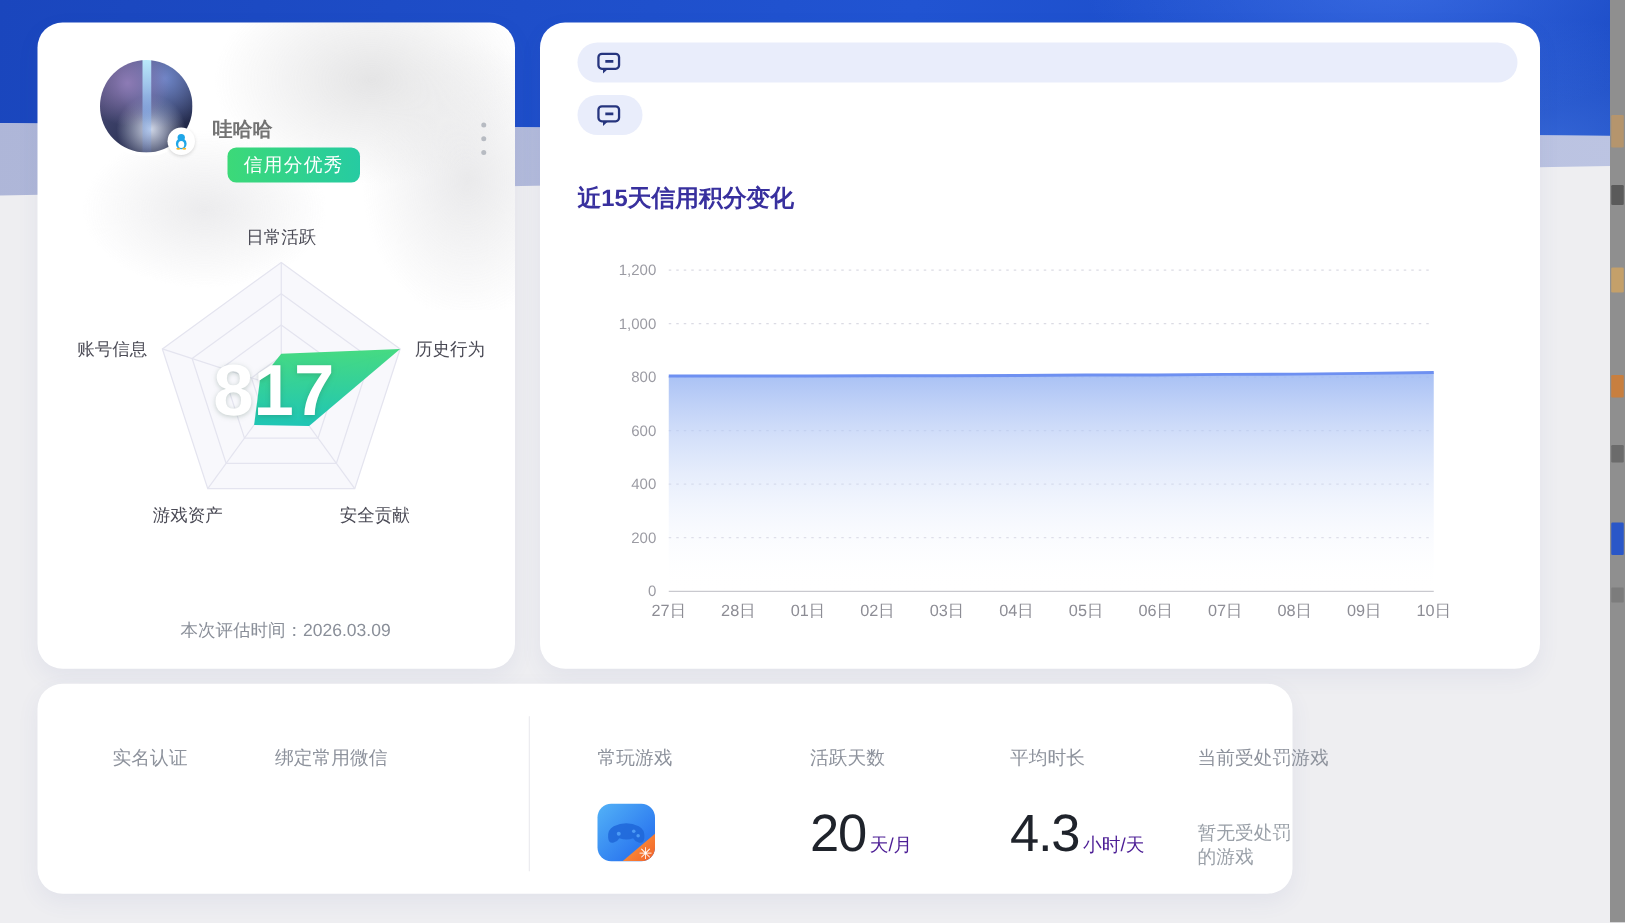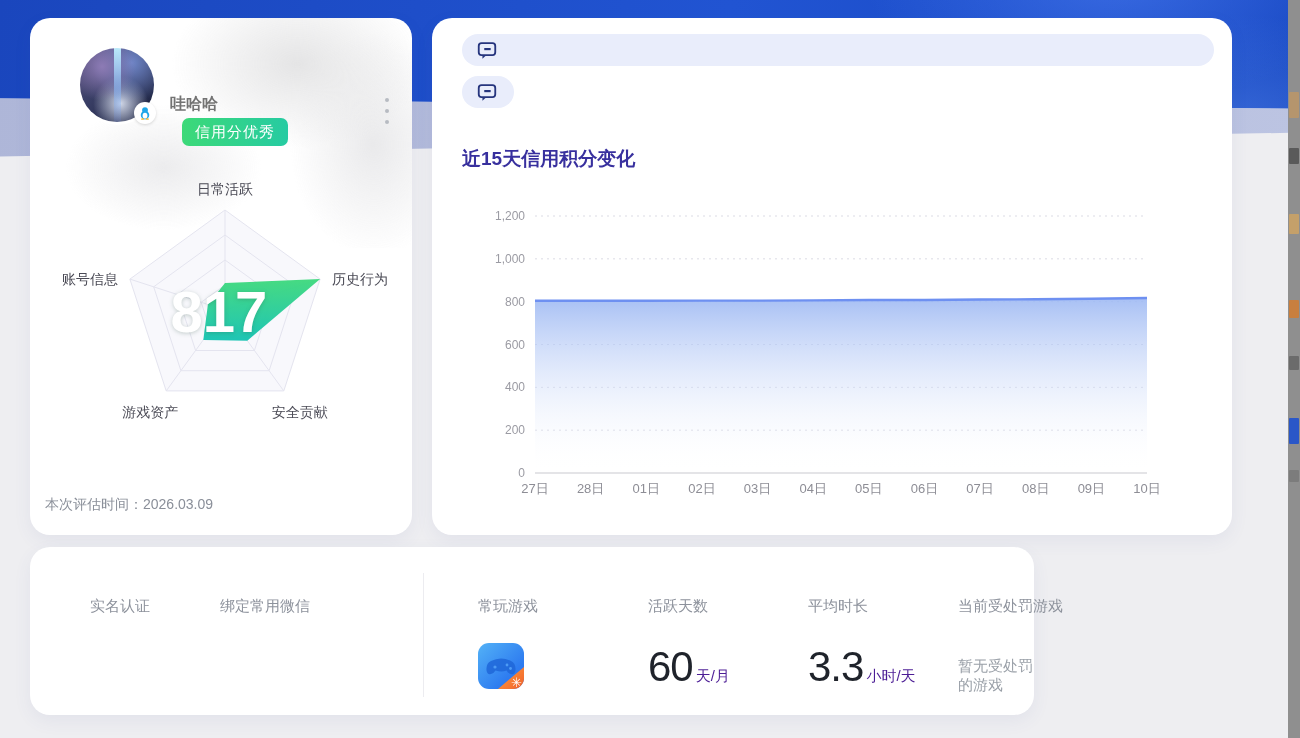--- a/index.html
+++ b/index.html
@@ -62,21 +62,21 @@
   }
   .username{position:absolute;left:140px;top:76px;font-size:16px;color:#737373;font-weight:700;}
   .level-badge{
     position:absolute;left:152px;top:100px;height:28px;padding:0 13px;border-radius:7px;
     background:linear-gradient(90deg,#3cd978,#26cba2);
     color:#fff;font-size:15px;display:flex;align-items:center;letter-spacing:1px;
   }
   .kebab{position:absolute;right:16px;top:78px;width:18px;height:26px;display:flex;flex-direction:column;align-items:center;justify-content:space-between;padding:2px 0;cursor:pointer;}
   .kebab i{width:4px;height:4px;border-radius:50%;background:#b7bbc2;}
   .radar-box{position:absolute;left:0;top:140px;width:382px;height:320px;}
-  .eval-time{position:absolute;left:0;right:0;top:478px;font-size:14px;color:#8a8f99;margin-left:15px;}
+  .eval-time{position:absolute;left:0;right:0;top:478px;text-align:center;font-size:14px;color:#8a8f99;margin-left:15px;}
   
   .banner{
     position:absolute;left:30px;height:32px;border-radius:16px;background:#e9edfb;
     display:flex;align-items:center;gap:10px;padding:0 16px 0 14px;box-sizing:border-box;
   }
   .banner .txt{font-size:14px;color:#26337d;white-space:nowrap;}
   .banner-1{top:16px;width:752px;}
   .banner-2{top:58px;width:auto;}
   .chart-title{position:absolute;left:30px;top:128px;font-size:19px;font-weight:700;color:#38309e;}
   .line-box{position:absolute;left:25px;top:168px;width:720px;height:320px;}
@@ -242,21 +242,21 @@
       <path d="M13 18 q10 -5 20 0 q5 2.5 4.5 9 q-0.4 5 -4.5 4 q-3 -0.8 -4.5 -3.5 q-5 2 -11 0 q-1.5 2.7 -4.5 3.5 q-4.1 1 -4.5 -4 q-0.5 -6.5 4.5 -9 Z" fill="#1e66d8" opacity="0.85"></path>
       <circle cx="17" cy="24" r="1.6" fill="#4d9bf5"></circle>
         <circle cx="29" cy="22" r="1.4" fill="#4d9bf5"></circle>
         <circle cx="32.5" cy="25.5" r="1.4" fill="#4d9bf5"></circle>
     </svg>
     <div class="corner"></div>
     <div class="spark">✳</div>
   </div>
 
   <div class="big-stat" style="left:618px;">
-    <span class="num">60</span>
+    <span class="num">20</span>
     <span class="unit">天/月</span>
   </div>
   <div class="big-stat" style="left:778px;">
-    <span class="num">3.3</span>
+    <span class="num">4.3</span>
     <span class="unit">小时/天</span>
   </div>
   <div class="punish-val">暂无受处罚的游戏</div>
 </div>
 
 </body></html>

